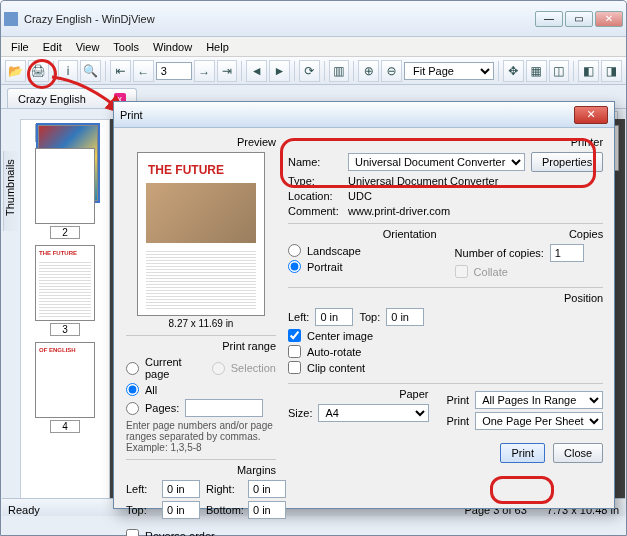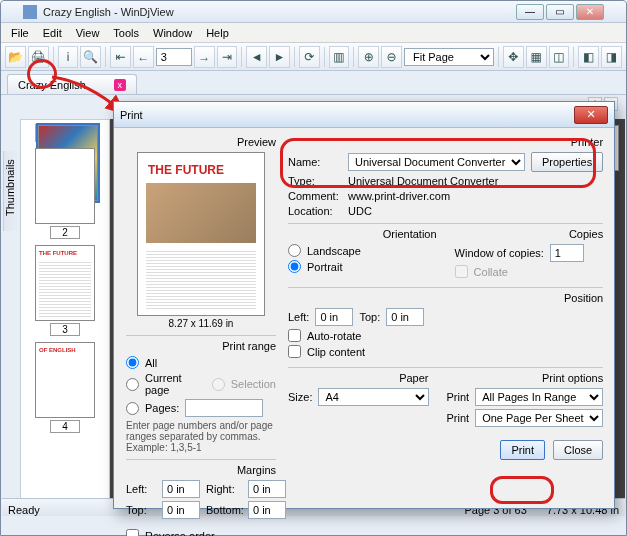--- a/index.html
+++ b/index.html
@@ -1,20 +1,20 @@
 <!DOCTYPE html>
 <html><head>
 <meta charset="utf-8">
 <style>
 * { box-sizing: border-box; margin: 0; padding: 0; font-family: "Segoe UI", Tahoma, sans-serif; font-size: 11px; }
 body { width: 627px; height: 536px; background: #fff; position: relative; overflow: hidden; }
 
 
 .win-frame { width: 627px; height: 536px; border: 1px solid #7a8aa0; border-radius: 4px 4px 0 0; background: #e8eef6; position: relative; }
-.titlebar { height: 22px; display: flex; align-items: center; padding: 0 22px; background: linear-gradient(#f5f9fe,#dfe8f4); border-bottom: 1px solid #b8c6d6; border-radius: 4px 4px 0 0; }
+.titlebar { height: 36px; display: flex; align-items: center; padding: 0 3px; background: linear-gradient(#f5f9fe,#dfe8f4); border-bottom: 1px solid #b8c6d6; border-radius: 4px 4px 0 0; }
 .titlebar .icon { width: 14px; height: 14px; background: #6b97cc; margin-right: 6px; }
 .titlebar .title { flex: 1; color: #222; }
 .win-controls { display: flex; gap: 2px; }
 .win-btn { width: 28px; height: 16px; border: 1px solid #8aa; border-radius: 2px; background: linear-gradient(#f7fbff,#d7e5f2); display:flex; align-items:center; justify-content:center; font-size:10px; }
 .win-btn.close { background: linear-gradient(#f2c0bd,#d77f79); color:#fff; }
 
 
 .menubar { height: 20px; display: flex; align-items: center; gap: 2px; padding: 0 4px; background: #f2f2f0; border-bottom: 1px solid #cfcfcf; }
 .menubar span { padding: 2px 6px; }
 
@@ -204,32 +204,32 @@
 
         <div class="preview-box">
           <div class="group-title">Preview</div>
           <div class="preview-img">
               <div class="cols"></div>
             </div>
           <div class="preview-cap">8.27 x 11.69 in</div>
 
           <div class="sectline"></div>
           <div class="group-title">Print range</div>
+          <div class="row"><input type="radio" style=""><span>Current page</span>
+            &nbsp;&nbsp;<input type="radio" disabled="" style=""><span style="color:#999">Selection</span></div>
           <div class="row">
               <input type="radio" checked="" style="">
               <span>All</span>
             </div>
-          <div class="row"><input type="radio" style=""><span>Current page</span>
-            &nbsp;&nbsp;<input type="radio" disabled="" style=""><span style="color:#999">Selection</span></div>
           <div class="row">
               <input type="radio" style="">
               <span>Pages:</span>
             <input class="txt" style="width: 78px;" value="">
             </div>
-          <div style="font-size:10px;color:#555;margin-top:2px;">Enter page numbers and/or page ranges separated by commas. Example: 1,3,5-1</div>
+          <div style="font-size:10px;color:#555;margin-top:2px;">Enter page numbers and/or page ranges separated by commas. Example: 1,3,5-8</div>
 
           <div class="sectline"></div>
           <div class="group-title">Margins</div>
           <div class="row">
               <span class="lbl" style="min-width:30px">Left:</span>
               <input class="txt" style="width: 38px;" value="0 in">
             <span class="lbl" style="min-width:36px">Right:</span>
               <input class="txt" style="width: 38px;" value="0 in">
             </div>
           <div class="row">
@@ -250,86 +250,89 @@
           <div class="row">
               <span class="lbl">Name:</span>
             <select class="sel" style="flex:1"><option>Universal Document Converter</option></select>
             <button class="btn">Properties</button>
             </div>
           <div class="row">
               <span class="lbl">Type:</span>
               <span>Universal Document Converter</span>
             </div>
           <div class="row">
+              <span class="lbl">Location:</span>
+              <span>UDC</span>
+            </div>
+          <div class="row">
               <span class="lbl">Comment:</span>
               <span>www.print-driver.com</span>
             </div>
-          <div class="row">
-              <span class="lbl">Location:</span>
-              <span>UDC</span>
-            </div>
 
           <div class="sectline"></div>
           <div style="display:flex; gap:18px;">
             <div style="flex:1">
               <div class="group-title">Orientation</div>
               <div class="row">
                   <input type="radio" style="">
                   <span>Landscape</span>
                 </div>
               <div class="row">
                   <input type="radio" checked="" style="">
                   <span>Portrait</span>
                 </div>
             </div>
             <div style="flex:1">
               <div class="group-title">Copies</div>
               <div class="row">
-                  <span>Window of copies:</span>
+                  <span>Number of copies:</span>
                   <input class="txt" style="width: 34px;" value="1">
                 </div>
               <div class="row">
                   <input type="checkbox" disabled="" style="">
                   <span style="color:#999">Collate</span>
                 </div>
             </div>
           </div>
 
           <div class="sectline"></div>
           <div style="display:flex; gap:2px;">
             <div style="flex:1">
               <div class="group-title">Position</div>
               <div class="row">
                   <span>Left:</span>
                   <input class="txt" style="width: 38px;" value="0 in">
                 <span>Top:</span>
                   <input class="txt" style="width: 38px;" value="0 in">
                 </div>
               <div class="row">
+                  <input type="checkbox" checked="" style="">
+                  <span>Center image</span>
+                </div>
+              <div class="row">
                   <input type="checkbox" style="">
                   <span>Auto-rotate</span>
                 </div>
               <div class="row">
                   <input type="checkbox" style="">
                   <span>Clip content</span>
                 </div>
             </div>
           </div>
 
           <div class="sectline"></div>
           <div style="display:flex; gap:18px;">
             <div style="flex:1">
               <div class="group-title">Paper</div>
               <div class="row">
                   <span>Size:</span>
                   <select class="sel" style="flex:1"><option>A4</option></select>
                 </div>
             </div>
             <div style="flex:1">
-              <div class="group-title">Print options</div>
               <div class="row">
                   <span>Print</span>
                   <select class="sel" style="flex:1"><option>All Pages In Range</option></select>
                 </div>
               <div class="row">
                   <span>Print</span>
                   <select class="sel" style="flex:1"><option>One Page Per Sheet</option></select>
                 </div>
             </div>
           </div>

